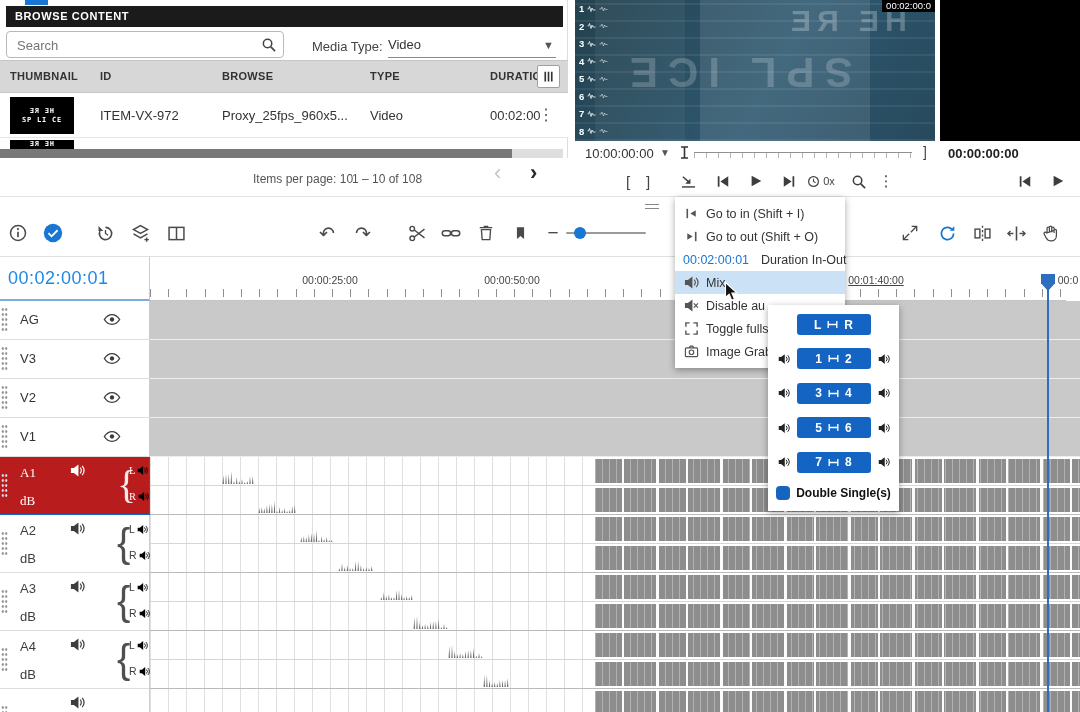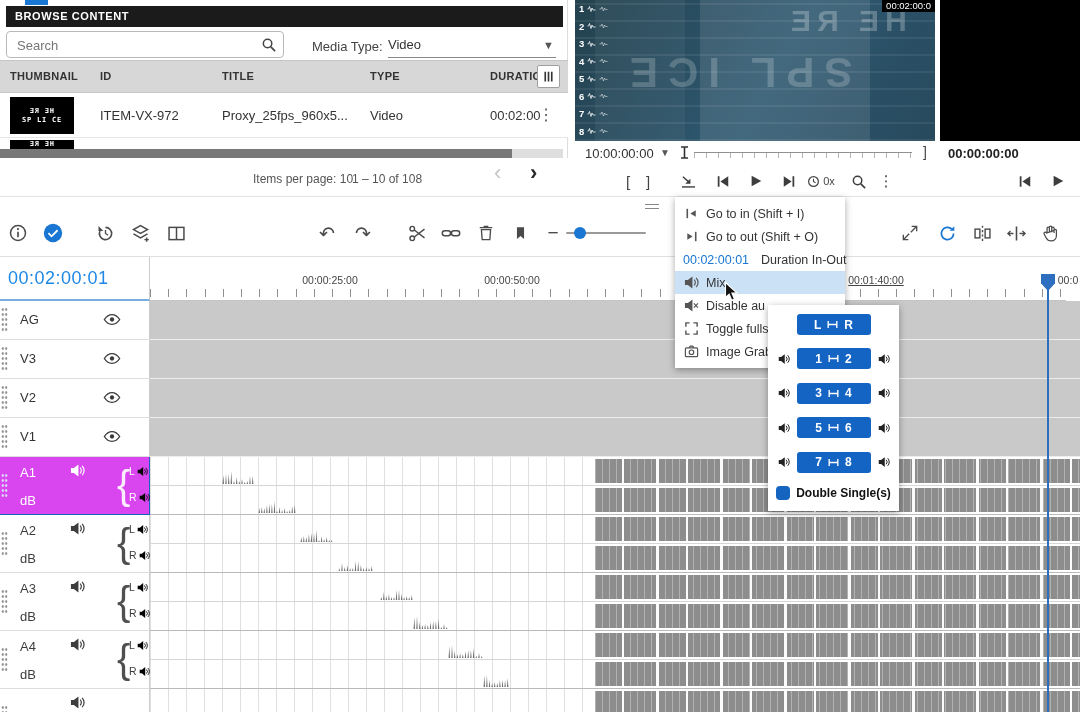--- a/index.html
+++ b/index.html
@@ -84,21 +84,21 @@
   .tl-corner{position:absolute;left:0;top:0;width:150px;height:44px;background:#fff;border-bottom:2px solid #79aede;border-right:1px solid #ccc;box-sizing:border-box;}
   .tl-tc{position:absolute;left:8px;top:11px;font-size:18px;color:#1e88e5;letter-spacing:.5px;}
   .tl-ruler{position:absolute;left:150px;right:14px;top:0;height:44px;border-bottom:1px solid #c4c4c4;box-sizing:border-box;}
   .tl-ruler .ticks-strip{position:absolute;left:0;right:0;bottom:3px;height:8px;
       background:repeating-linear-gradient(90deg,#8f8f8f 0 1px,transparent 1px 18.2px);}
   .rl{position:absolute;bottom:14px;transform:translateX(-50%);font-size:10.5px;color:#444;white-space:nowrap;}
   #tracks{position:absolute;left:0;top:44px;right:0;bottom:0;overflow:hidden;}
   .trk{position:relative;width:1080px;}
   .tv{height:39px;padding-left:35px;} .ta{height:58px;}
   .hdr{position:absolute;left:0;top:0;width:150px;height:100%;background:#fff;border-bottom:1px solid #ddd;border-right:1px solid #ccc;box-sizing:border-box;color:#3d3d3d;}
-  .sel .hdr{background:#d946ef;color:#fff;border-color:#1565c0;}
+  .sel .hdr{background:#b91c1c;color:#fff;border-color:#1565c0;font-family:Liberation Serif, serif;}
   .grip{position:absolute;left:1px;top:50%;transform:translateY(-50%);width:7px;height:26px;
       background-image:radial-gradient(circle,#8f8f8f 1px,transparent 1.4px);background-size:3.5px 5px;}
   .sel .grip{background-image:radial-gradient(circle,#d9e7f8 1px,transparent 1.4px);}
   .tname{position:absolute;left:20px;font-size:13px;color:inherit;}
   .tv .tname{top:11px;color:#333;}
   .ta .tname{top:8px;}
   .db{position:absolute;left:20px;top:36px;font-size:13px;}
   .eyeb{position:absolute;left:103px;top:12px;color:#3a3a3a;}
   .eyeb svg{width:18px;height:13px;}
   .spkb{position:absolute;left:70px;top:6px;color:inherit;}
@@ -166,21 +166,21 @@
 
       <span class="mt-label">Media Type:</span>
       <div class="mt-select">
         <span>Video</span>
         <span class="chev">▼</span>
       </div>
 
       <div class="thead">
         <span style="left:10px">THUMBNAIL</span>
         <span style="left:100px">ID</span>
-        <span style="left:222px">TITLE</span>
+        <span style="left:222px">BROWSE</span>
         <span style="left:370px">TYPE</span>
         <span style="left:490px">DURATION</span>
         <button class="col-btn">
           <svg width="13" height="13" viewBox="0 0 16 16">
               <path d="M4 2v12M8 2v12M12 2v12" stroke="currentColor" stroke-width="2"></path>
             </svg>
         </button>
       </div>
 
       <div class="trow">

